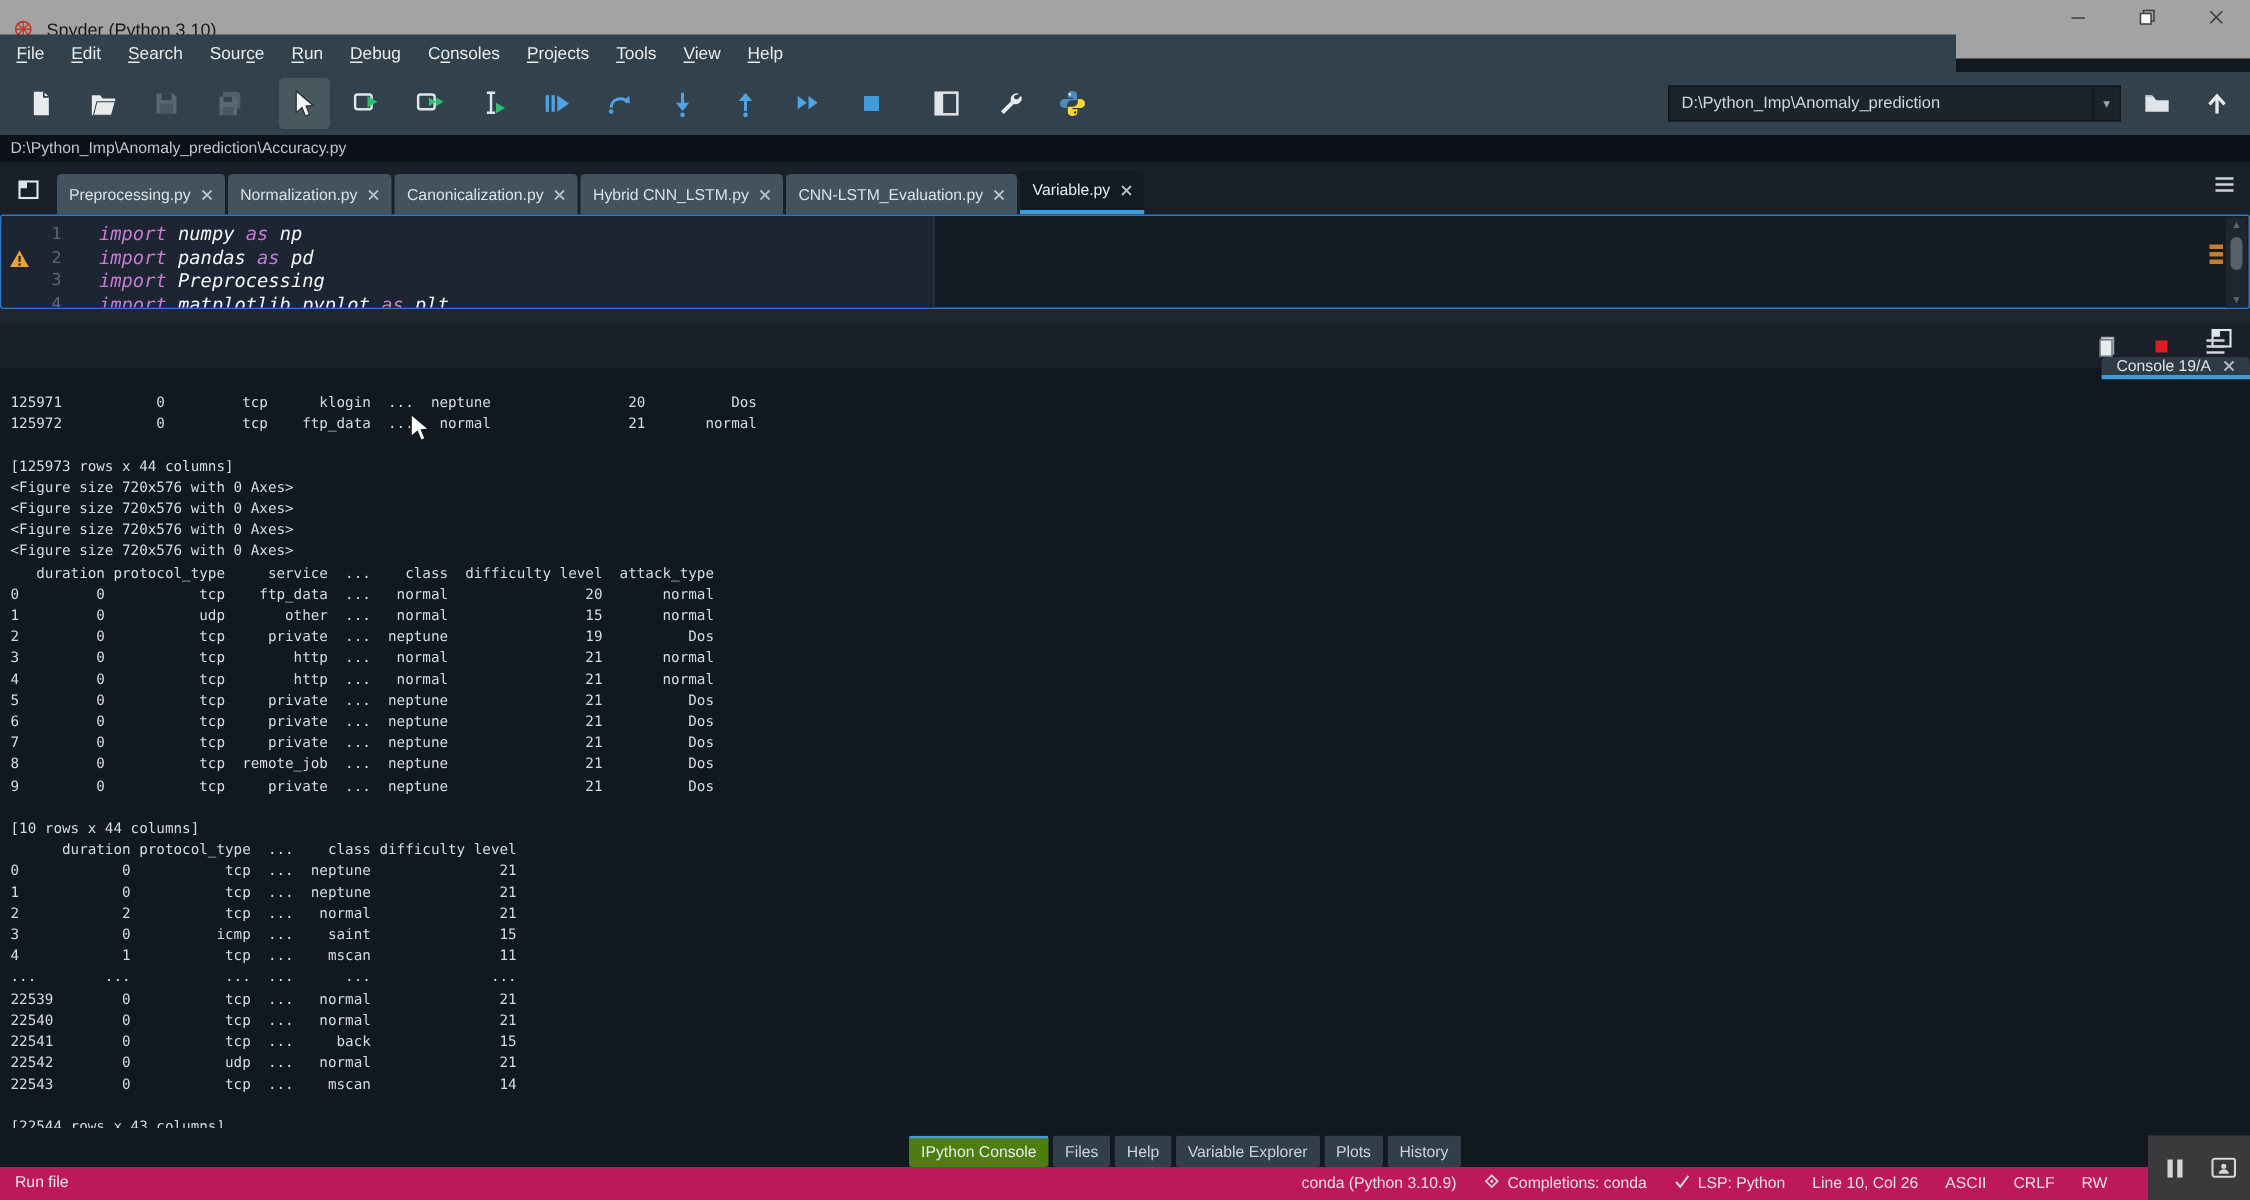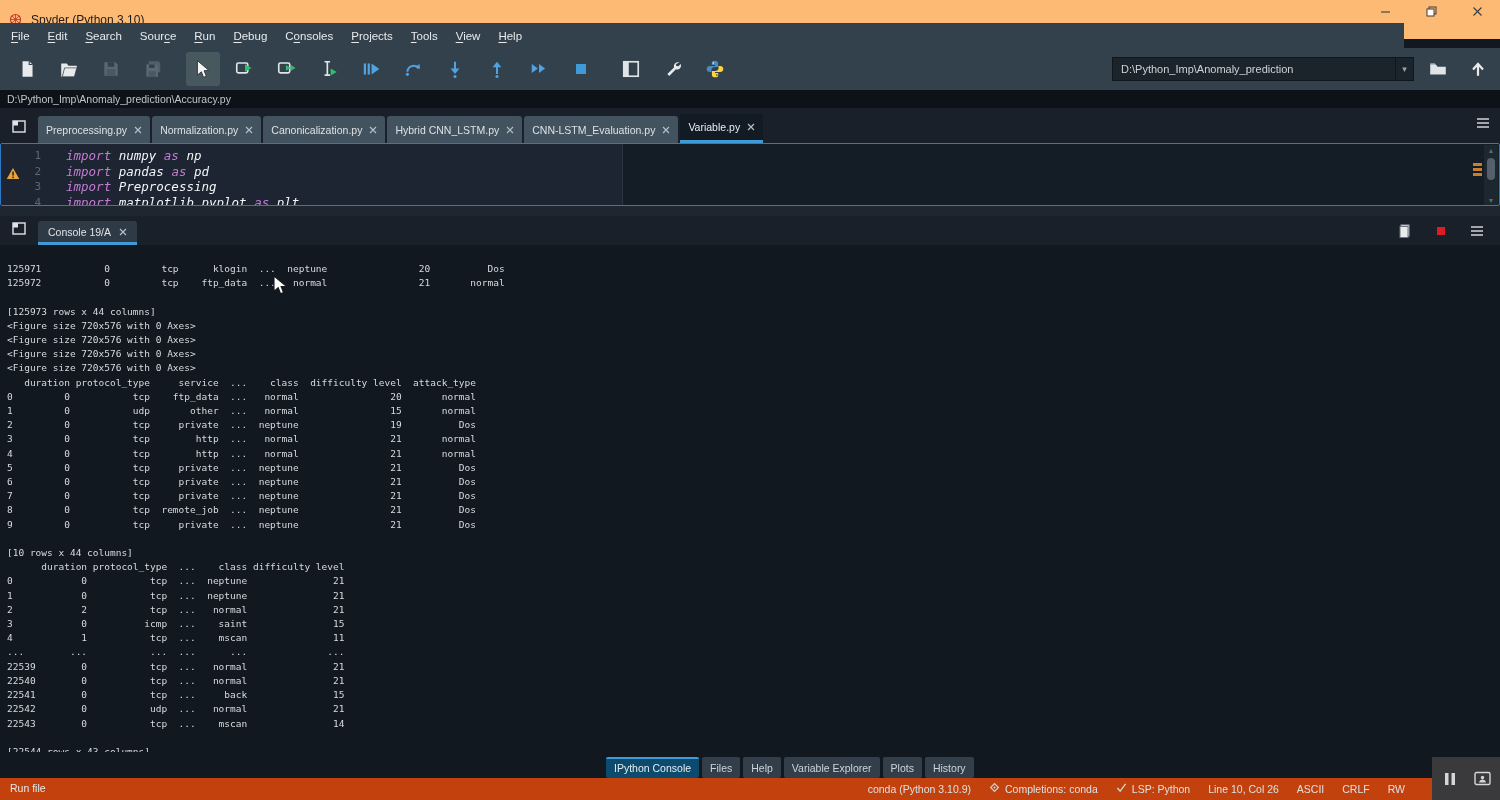--- a/index.html
+++ b/index.html
@@ -1,29 +1,29 @@
 <!DOCTYPE html>
 <html><head>
 <meta charset="utf-8">
 <style>
   * { margin:0; padding:0; box-sizing:border-box; }
   html,body { width:1500px; height:800px; overflow:hidden; background:#12181F;
               font-family:"Liberation Sans", sans-serif; }
   #stage { position:absolute; inset:0; width:1500px; height:800px; }
 
   
-  .titlebar { position:absolute; left:0; top:0; width:1500px; height:39px; background:#fdba74;
+  .titlebar { position:absolute; left:0; top:0; width:1500px; height:39px; background:#a3a3a3;
               display:flex; align-items:center; }
   .titlebar .logo { width:15px; height:15px; margin-left:8px; }
   .titlebar .wtitle { font-size:12px; color:#1b1b1b; margin-left:8px; }
   .wcontrols { position:absolute; right:0; top:0; height:23px; display:flex; }
   .wbtn { width:46px; height:23px; display:flex; align-items:center; justify-content:center; }
 
   
-  .menubar { position:absolute; left:0; top:23px; width:1404px; height:25px; background:#32414B;
+  .menubar { position:absolute; left:0; top:23px; width:1304px; height:25px; background:#32414B;
              display:flex; align-items:center; padding-left:2px; }
   .menu-item { color:#E8EAEC; font-size:11.5px; padding:4px 9px; cursor:default; }
   .menu-item u { text-decoration:underline; text-underline-offset:2px; }
 
   
   .toolbar { position:absolute; left:0; top:48px; width:1500px; height:42px; background:#32414B;
              display:flex; align-items:center; padding-left:10px; }
   .tbtn { width:34px; height:34px; margin-right:8px; border-radius:3px; display:flex;
           align-items:center; justify-content:center; }
   .tbtn.active { background:#48585F; }
@@ -66,39 +66,39 @@
   .gutter-warn { position:absolute; left:5px; top:22px; }
   .ed-scroll { position:absolute; right:1px; top:1px; width:14px; height:61px; background:#1D2730; }
   .ed-flags { position:absolute; right:15px; top:1px; width:12px; height:61px; }
   .flagmark { position:absolute; left:1px; width:9px; height:3px; background:#C87E2F; }
   .ed-thumb { position:absolute; left:3px; top:13px; width:8px; height:22px; border-radius:4px; background:#55606B; }
   .scroll-arrow { position:absolute; left:2px; width:10px; text-align:center; color:#5A6670; font-size:7px; }
 
   
   .gap-band { position:absolute; left:0; top:206px; width:1500px; height:10px; background:#1E2630; }
   .co-tabbar { position:absolute; left:0; top:216px; width:1500px; height:29px; background:#19202A;
-               display:flex; align-items:flex-end; }
+               display:flex; align-items:flex-end;flex-direction:column; }
   .ctab { height:24px; display:flex; align-items:center; padding:0 10px; background:#2E3A46;
           color:#DFE4E8; font-size:10.5px; border-bottom:3px solid #3F9BD8; border-radius:3px 3px 0 0; }
   .ctab .x { margin-left:8px; display:flex; }
   .co-icons { position:absolute; right:8px; top:221px; display:flex; align-items:center; }
   .co-icons .ic { width:30px; height:20px; display:flex; align-items:center; justify-content:center; margin-left:6px; }
   .co-out { position:absolute; left:7px; top:262px; width:1480px; height:500px; background:transparent; }
   .co-out pre { font-family:"DejaVu Sans Mono", monospace; font-size:9.5px; line-height:14.2px;
                 color:#D6DBE0; white-space:pre; }
 
   
   .bstrip { position:absolute; left:0; top:752px; width:1500px; height:26px; background:#12181F; }
   .btabs { position:absolute; left:606px; top:5px; display:flex; gap:3px; }
   .btab { background:#323F4A; color:#CCD3D8; font-size:10.5px; padding:3px 8px 4px 8px;
           border-radius:2px; border-top:2px solid transparent; }
-  .btab.active { background:#0c4a6e; color:#E8ECEF; border-top:2px solid #3F9BD8; }
-
-  
-  .statusbar { position:absolute; left:0; top:778px; width:1500px; height:22px; background:#c2410c; }
+  .btab.active { background:#4d7c0f; color:#E8ECEF; border-top:2px solid #3F9BD8; }
+
+  
+  .statusbar { position:absolute; left:0; top:778px; width:1500px; height:22px; background:#be185d; }
   .status-left { position:absolute; left:10px; top:4px; color:#E6E9EB; font-size:10.5px; }
   .status-right { position:absolute; right:95px; top:4px; display:flex; gap:18px; align-items:center; }
   .sitem { color:#DDE1E4; font-size:10.5px; display:flex; align-items:center; gap:5px; white-space:nowrap; }
 
   
   .overlay { position:absolute; left:1432px; top:757px; width:68px; height:43px; background:#3A3A3C;
              display:flex; align-items:center; justify-content:center; gap:6px; }
   .obtn { width:27px; height:31px; display:flex; align-items:center; justify-content:center; }
 
   .cursor { position:absolute; left:272px; top:275px; z-index:50; }

